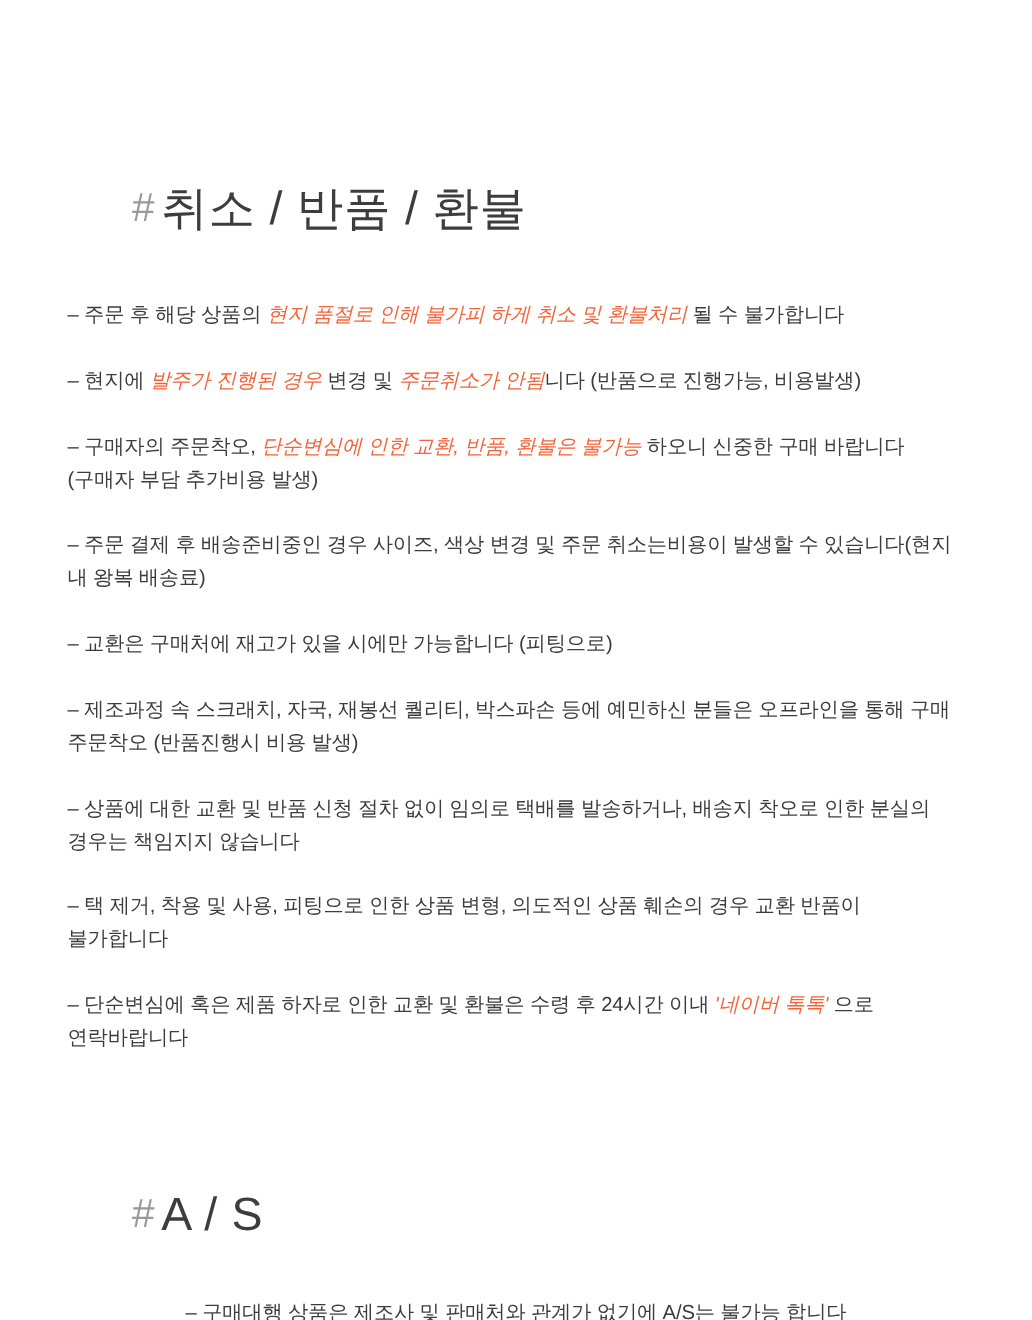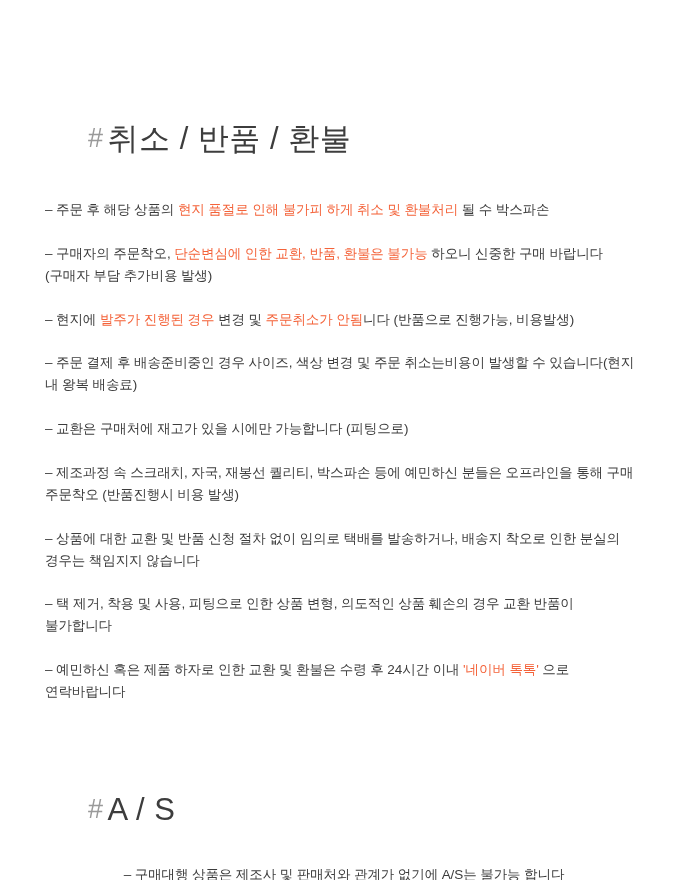--- a/index.html
+++ b/index.html
@@ -58,20 +58,21 @@
   .item {
     font-size: 13.5px;
     line-height: 1.62;
     color: #3c3c3c;
     margin: 0 0 22px 0;
     letter-spacing: -0.1px;
     word-break: keep-all;
   }
   .hl {
     color: #f4633a;
+    font-style: italic;
   }
   .as-list {
     position: absolute;
     left: 45px;
     right: 45px;
     top: 820px;
   }
   .as-list .item {
     margin-bottom: 0;
     text-align: center;
@@ -82,29 +83,29 @@
 
 <div class="page">
 
   <div id="cancel-title-wrap">
     <h1 class="section-title">
       <span class="hash">#</span><span>취소 / 반품 / 환불</span>
     </h1>
   </div>
 
   <div class="list" id="cancel-list">
-      <p class="item"><span>– 주문 후 해당 상품의 </span><span class="hl">현지 품절로 인해 불가피 하게 취소 및 환불처리</span><span> 될 수 박스파손</span></p>
+      <p class="item"><span>– 주문 후 해당 상품의 </span><span class="hl">현지 품절로 인해 불가피 하게 취소 및 환불처리</span><span> 될 수 불가합니다</span></p>
+      <p class="item"><span>– 현지에 </span><span class="hl">발주가 진행된 경우</span><span> 변경 및 </span><span class="hl">주문취소가 안됨</span><span>니다 (반품으로 진행가능, 비용발생)</span></p>
       <p class="item"><span>– 구매자의 주문착오, </span><span class="hl">단순변심에 인한 교환, 반품, 환불은 불가능</span><span> 하오니 신중한 구매 바랍니다 (구매자 부담 추가비용 발생)</span></p>
-      <p class="item"><span>– 현지에 </span><span class="hl">발주가 진행된 경우</span><span> 변경 및 </span><span class="hl">주문취소가 안됨</span><span>니다 (반품으로 진행가능, 비용발생)</span></p>
       <p class="item"><span>– 주문 결제 후 배송준비중인 경우 사이즈, 색상 변경 및 주문 취소는비용이 발생할 수 있습니다(현지 내 왕복 배송료)</span></p>
       <p class="item"><span>– 교환은 구매처에 재고가 있을 시에만 가능합니다 (피팅으로)</span></p>
       <p class="item"><span>– 제조과정 속 스크래치, 자국, 재봉선 퀄리티, 박스파손 등에  예민하신 분들은 오프라인을 통해 구매 주문착오 (반품진행시 비용 발생)</span></p>
       <p class="item"><span>– 상품에 대한 교환 및 반품 신청 절차 없이 임의로 택배를 발송하거나, 배송지 착오로 인한 분실의 경우는 책임지지 않습니다</span></p>
       <p class="item"><span>– 택 제거, 착용 및 사용, 피팅으로 인한 상품 변형, 의도적인 상품 훼손의 경우 교환 반품이 불가합니다</span></p>
-      <p class="item"><span>– 예민하신 혹은 제품 하자로 인한 교환 및 환불은 수령 후 24시간 이내 </span><span class="hl">'네이버 톡톡'</span><span> 으로 연락바랍니다</span></p>
+      <p class="item"><span>– 단순변심에 혹은 제품 하자로 인한 교환 및 환불은 수령 후 24시간 이내 </span><span class="hl">'네이버 톡톡'</span><span> 으로 연락바랍니다</span></p>
     </div>
 
   <div id="as-title-wrap">
     <h1 class="section-title">
       <span class="hash">#</span><span>A / S</span>
     </h1>
   </div>
 
   <div class="as-list" id="as-list">
       <p class="item"><span>– 구매대행 상품은 제조사 및 판매처와 관계가 없기에 A/S는 불가능 합니다</span></p>

